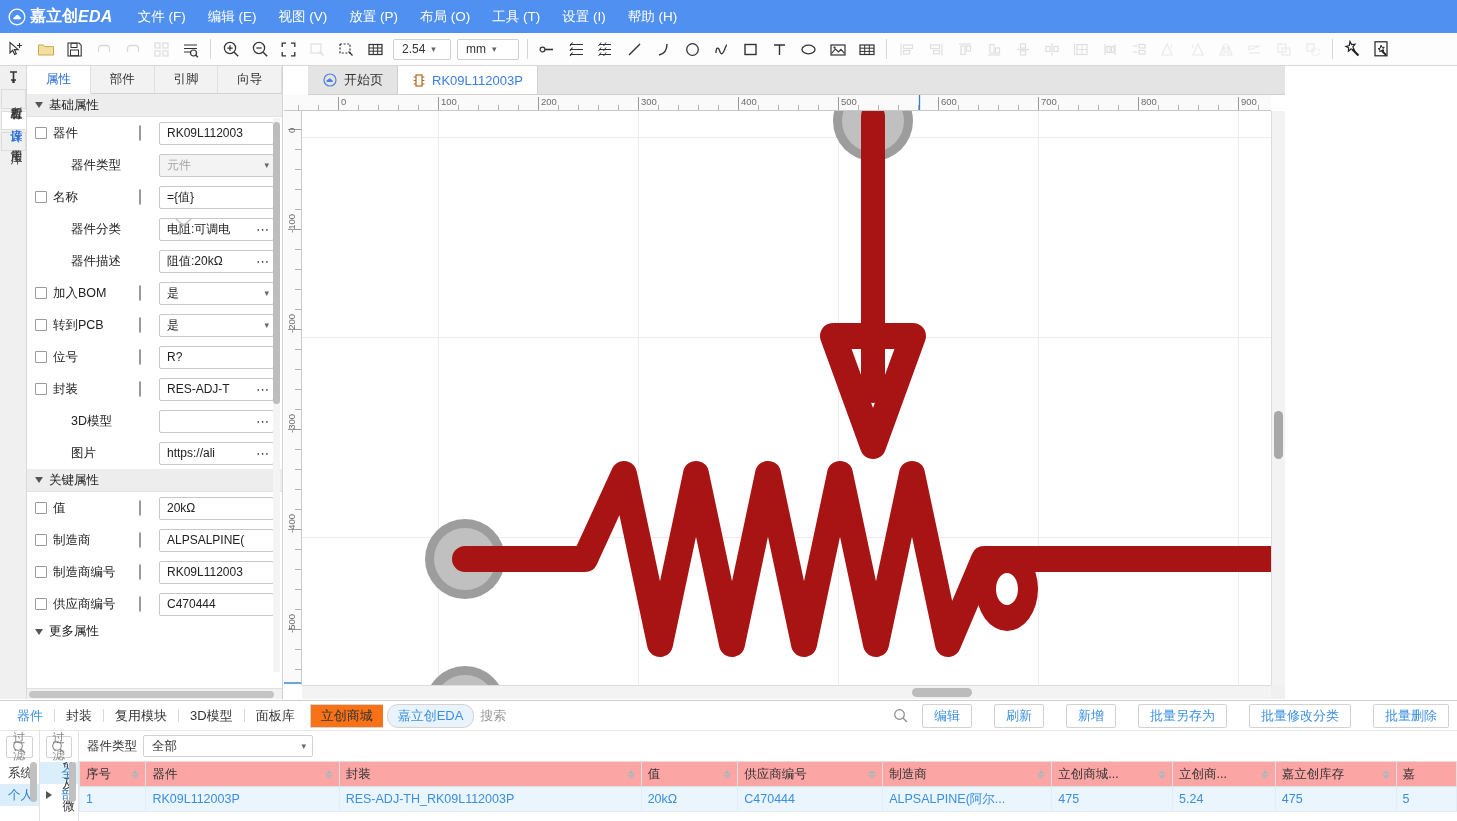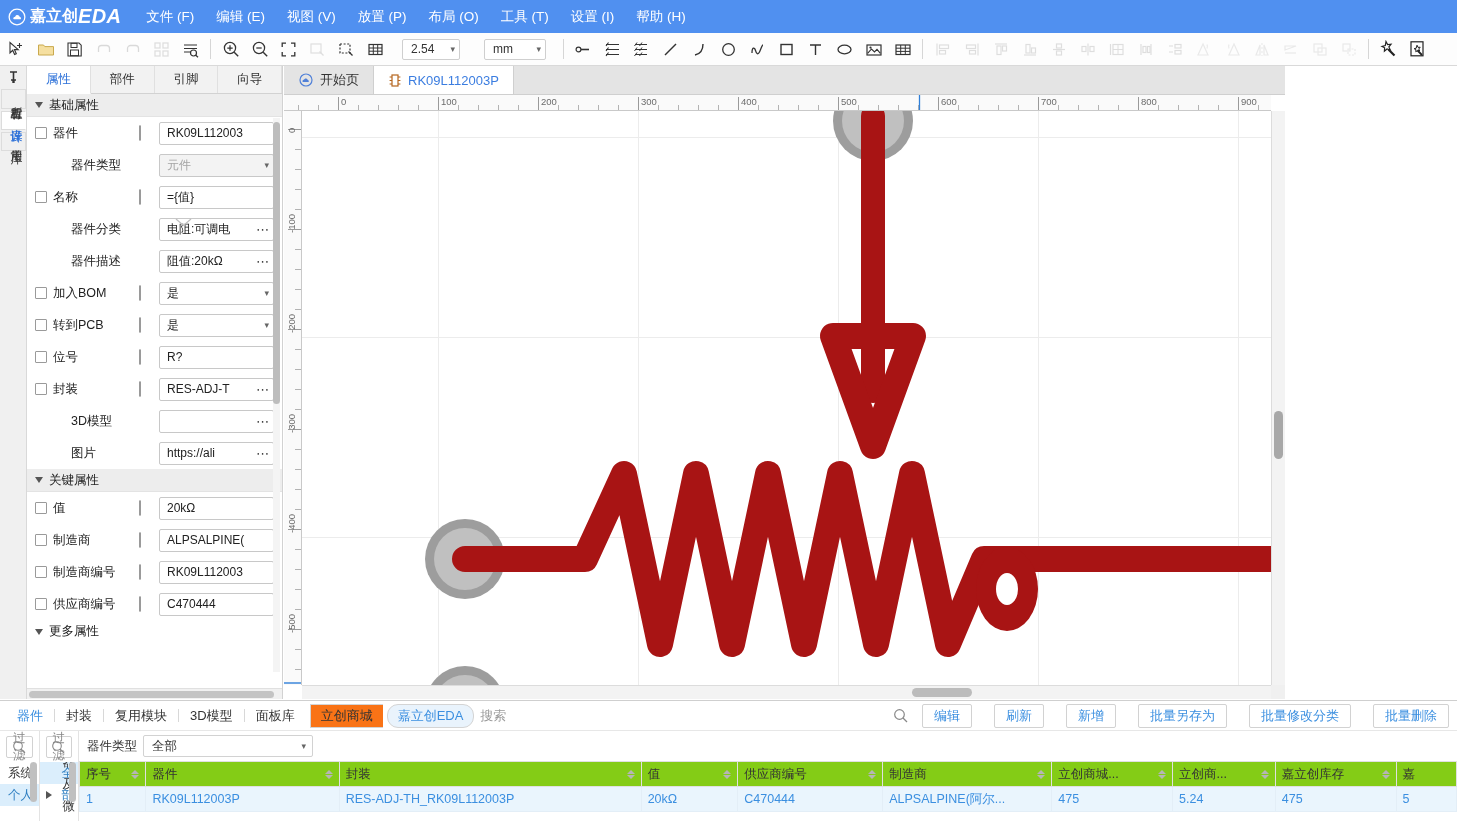--- a/index.html
+++ b/index.html
@@ -16,21 +16,21 @@
 
   
   .menubar {
     position: absolute; top: 0; left: 0; width: 1457px; height: 33px;
     background: #5090f0;
     display: flex; align-items: center;
     color: #fff;
   }
   .brand { display: flex; align-items: center; padding: 0 14px 0 8px; height: 33px; }
   .brand-logo { width: 18px; height: 18px; margin-right: 4px; }
-  .brand-text { font-size: 20px; font-weight: bold; color: #fff; letter-spacing: .3px; font-style: italic; }
+  .brand-text { font-size: 16px; font-weight: bold; color: #fff; letter-spacing: .3px; font-style: italic; }
   .brand-cn { font-size: 16px; font-weight: bold; color: #fff; font-style: normal; }
   .menu-item {
     padding: 0 11px; height: 33px; line-height: 33px;
     font-size: 13.5px; color: #fff; cursor: default; white-space: nowrap;
   }
 
   
   .toolbar {
     position: absolute; top: 33px; left: 0; width: 1457px; height: 33px;
     background: #fdfdfd; border-bottom: 1px solid #d9d9d9;
@@ -38,22 +38,22 @@
   }
   .tb {
     width: 29px; height: 27px; display: flex; align-items: center; justify-content: center;
     cursor: default; border-radius: 2px; flex: 0 0 auto;
   }
   .tb.dis { opacity: .3; }
   .tb svg { display: block; }
   .tb-sep { width: 1px; height: 20px; background: #d6d6d6; margin: 0 5px; flex: 0 0 auto; }
   .tb-select {
     height: 21px; border: 1px solid #cfcfcf; background: #fff; border-radius: 2px;
-    display: flex; align-items: center; justify-content: space-between;
-    padding: 0 4px 0 8px; font-size: 12px; color: #333; margin: 0 12px; flex: 0 0 auto;
+    display: flex; align-items: center; 
+    padding: 0 4px 0 8px; font-size: 12px; color: #333; margin: 0 3px; flex: 0 0 auto;
   }
   .tb-select .cv { font-size: 9px; color: #666; margin-left: 6px; }
 
   
   .rail {
     position: absolute; top: 66px; left: 0; width: 27px; height: 633px;
     background: #f0f0f0; border-right: 1px solid #d9d9d9;
   }
   .rail-pin { height: 23px; display:flex; align-items:center; justify-content:center; }
   .rail-tab {
@@ -107,21 +107,21 @@
     background: #bdbdbd; border-radius: 4px;
   }
   .panel-scroll-track {
     position: absolute; right: 2px; top: 24px; width: 7px; bottom: 16px; background: #f4f4f4;
   }
   .props-hscroll { height: 11px; background: #f1f1f1; border-top: 1px solid #e0e0e0; }
   .props-hscroll i { display:block; height:7px; margin:2px 2px; background:#c4c4c4; border-radius:4px; width: 96%; }
 
   
   .editor { position: absolute; top: 66px; left: 284px; right: 0; height: 633px; background: #fff; }
-  .doc-tabs { height: 29px; background: #e4e4e4; display: flex; align-items: flex-end; border-bottom: 1px solid #cfcfcf; }
+  .doc-tabs { height: 29px; background: #e4e4e4; display: flex; align-items: flex-end; border-bottom: 1px solid #cfcfcf; margin-left: 24px; }
   .doc-tab {
     height: 28px; display: flex; align-items: center; gap: 6px;
     padding: 0 14px; font-size: 13px; background: #e4e4e4; color: #333;
     border-right: 1px solid #cfcfcf; cursor: default;
   }
   .doc-tab.active { background: #fff; color: #3b7de0; }
   .ruler-h {
     position: absolute; left: 0; top: 29px; right: 14px; height: 16px;
     background: #fafafa; border-bottom: 1px solid #c9c9c9; overflow: hidden;
   }
@@ -186,21 +186,21 @@
 
   .typerow { display: flex; align-items: center; height: 30px; padding: 0 0 0 8px; gap: 6px; }
   .typerow .lbl { font-size: 12.5px; color: #333; }
   .typesel {
     width: 170px; height: 22px; border: 1px solid #d2d2d2; background: #fff; border-radius: 2px;
     display: flex; align-items: center; justify-content: space-between; padding: 0 6px 0 8px;
     font-size: 12.5px; color: #333;
   }
   table.grid { width: 100%; border-collapse: collapse; table-layout: fixed; }
   table.grid th {
-    background: #84cc16; border: 1px solid #e0e0e0; border-top: 1px solid #e0e0e0;
+    background: #fca5a5; border: 1px solid #e0e0e0; border-top: 1px solid #e0e0e0;
     height: 25px; font-weight: normal; font-size: 12.5px; color: #333;
     padding: 0 6px; text-align: left; white-space: nowrap; overflow: hidden;
   }
   table.grid th .thc { display: flex; align-items: center; justify-content: space-between; }
   table.grid td {
     border: 1px solid #e3eef7; height: 25px; font-size: 12.5px; color: #3b8fe0;
     padding: 0 6px; white-space: nowrap; overflow: hidden; text-overflow: ellipsis;
     background: #eaf5fd;
   }
   .sorter { display: inline-flex; flex-direction: column; gap: 1px; margin-left: 4px; flex: 0 0 auto; }

